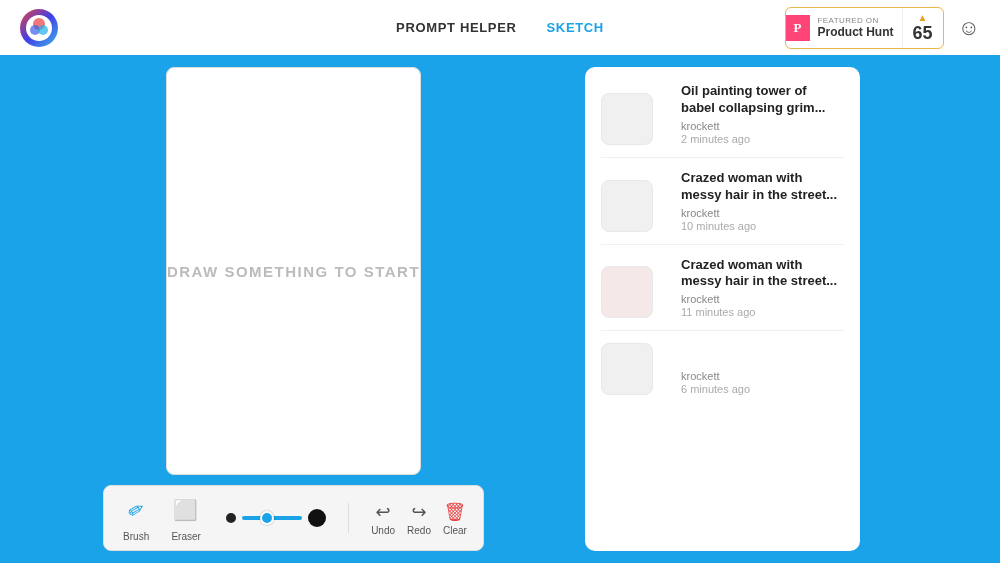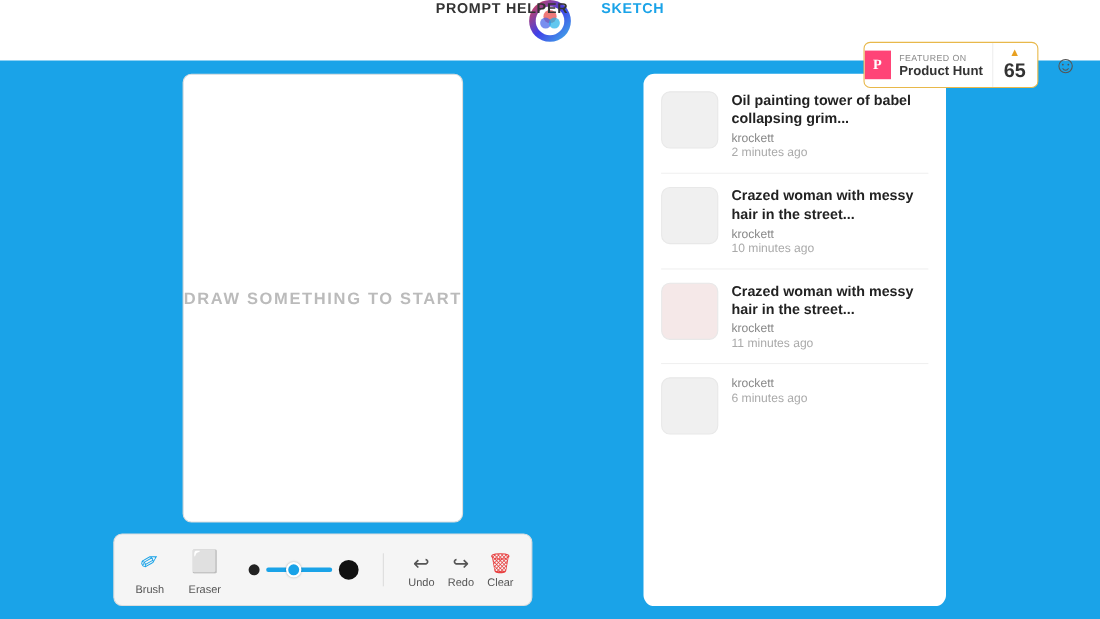--- a/index.html
+++ b/index.html
@@ -12,21 +12,20 @@
     }
 
     
     .header {
       background: #fff;
       height: 55px;
       display: flex;
       align-items: center;
       padding: 0 20px;
       position: relative;
-      flex-direction: column;
     }
     .logo-area {
       display: flex;
       align-items: center;
       gap: 8px;
     }
     .logo-circle {
       width: 38px;
       height: 38px;
       border-radius: 50%;
@@ -293,22 +292,22 @@
     }
 
     .feed-list {
       display: flex;
       flex-direction: column;
       gap: 10px;
     }
 
     .feed-item {
       display: flex;
-      gap: 12px;
-      align-items: flex-start;
+      gap: 28px;
+      align-items: flex-end;
       cursor: pointer;
     }
 
     .feed-thumb {
       width: 52px;
       height: 52px;
       background: #f0f0f0;
       border-radius: 8px;
       flex-shrink: 0;
       border: 1px solid #e8e8e8;

